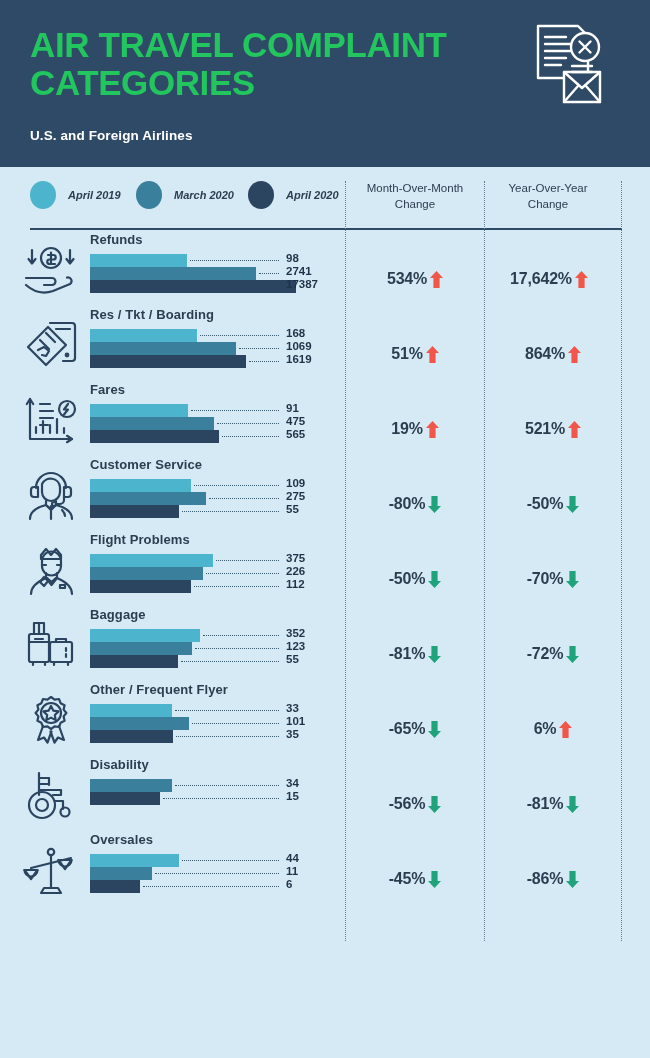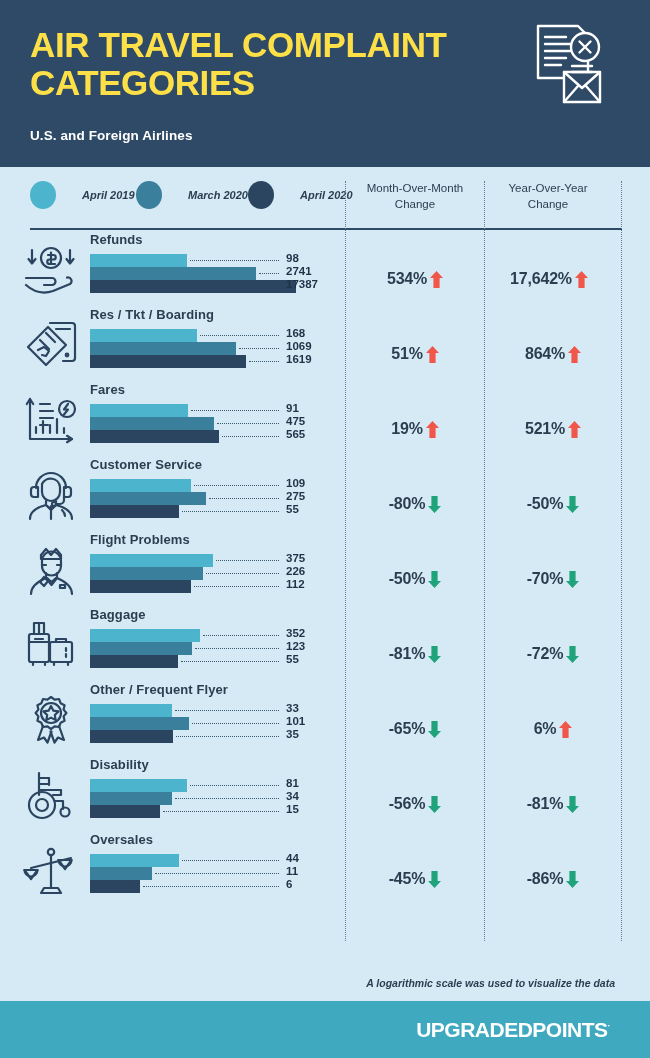--- a/index.html
+++ b/index.html
@@ -14,21 +14,21 @@
   
   .header{
     position:relative;
     background:#2e4a66;
     height:167px;
     padding:26px 30px 0 30px;
     box-sizing:border-box;
   }
   .header h1{
     margin:0;
-    color:#fde047;
+    color:#22c55e;
     font-size:35px;
     line-height:1.09;
     font-weight:bold;
     letter-spacing:-0.4px;
     text-transform:uppercase;
     max-width:460px;
   }
   .header .sub{
     margin-top:26px;
     color:#ffffff;
@@ -48,21 +48,21 @@
     background:#d6eaf5;
     height:834px;
     box-sizing:border-box;
   }
 
   
   .legend{
     position:absolute;left:0;top:0;width:650px;height:62px;
   }
   .legend-item{
-    position:absolute;top:14px;display:flex;align-items:center;gap:26px;justify-content:space-between;
+    position:absolute;top:14px;display:flex;align-items:center;gap:12px;justify-content:space-between;
   }
   .legend-dot{
     width:26px;height:28px;border-radius:50%;
     display:block;
   }
   .legend-label{
     font-size:11px;font-style:italic;font-weight:bold;color:#2b3e50;
     white-space:nowrap;
   }
   .col-head{
@@ -545,25 +545,20 @@
                 <path d="M31 20 h8 v5 h-8"></path>
                 <circle cx="20" cy="35" r="13"></circle>
                 <circle cx="20" cy="35" r="6"></circle>
                 <path d="M33 31 h8 v8"></path>
                 <circle cx="43" cy="42" r="4.5"></circle>
               </g>
             </svg></div>
           <div class="row-title">Disability</div>
           <div class="bars">
             <div class="bar-line">
-              <div class="bar" style="width: 97px; background: rgb(76, 180, 204);"></div>
-              <div class="leader" style="left: 100px; width: 89px;"></div>
-              <div class="bar-val" style="right: -2px;">81</div>
-            </div>
-            <div class="bar-line">
               <div class="bar" style="width: 82px; background: rgb(58, 127, 155);"></div>
               <div class="leader" style="left: 85px; width: 104px;"></div>
               <div class="bar-val" style="right: -2px;">34</div>
             </div>
             <div class="bar-line">
               <div class="bar" style="width: 70px; background: rgb(43, 69, 97);"></div>
               <div class="leader" style="left: 73px; width: 116px;"></div>
               <div class="bar-val" style="right: -2px;">15</div>
             </div>
           </div>
@@ -628,20 +623,16 @@
             <span>-86%</span>
             <span>
               <svg class="arrow" viewBox="0 0 13 17">
                 <path d="M6.5 17 L13 10 H9.6 V0 H3.4 V10 H0 Z" fill="#1fa37a"></path>
               </svg>
             </span>
           </div>
         </div>
       </div>
 
-    <div class="footnote">A logarithmic scale was used to visualize the data</div>
   </div>
 
-  <div class="footer">
-    <div class="brand"><span>UPGRADEDPOINTS</span><sup>·</sup></div>
-  </div>
 
 </div>
 
 </body></html>

